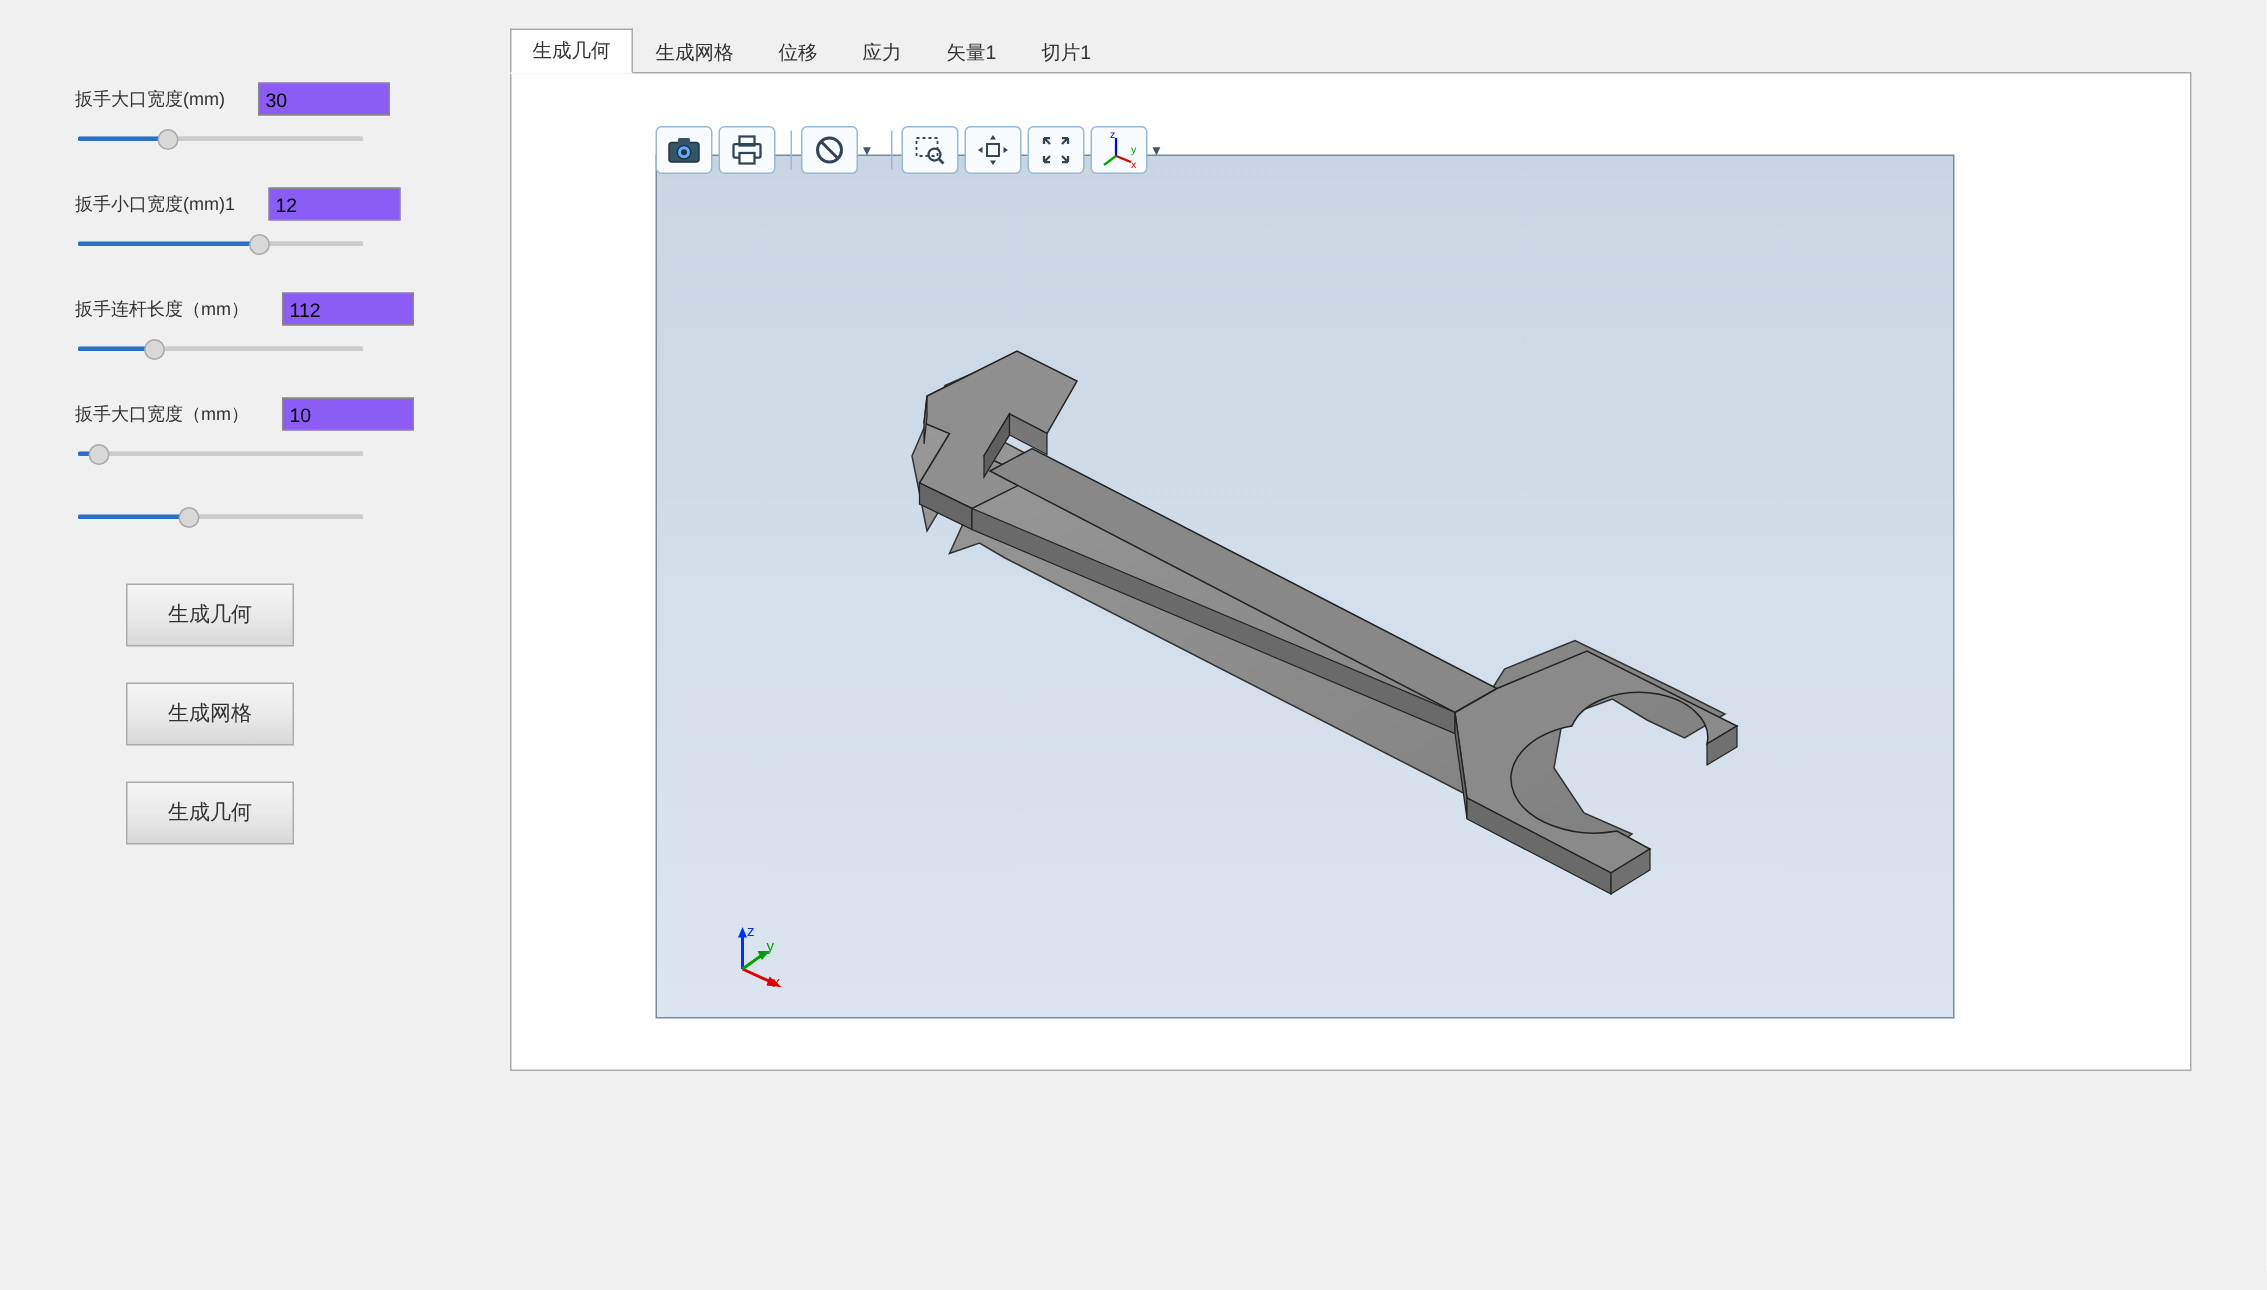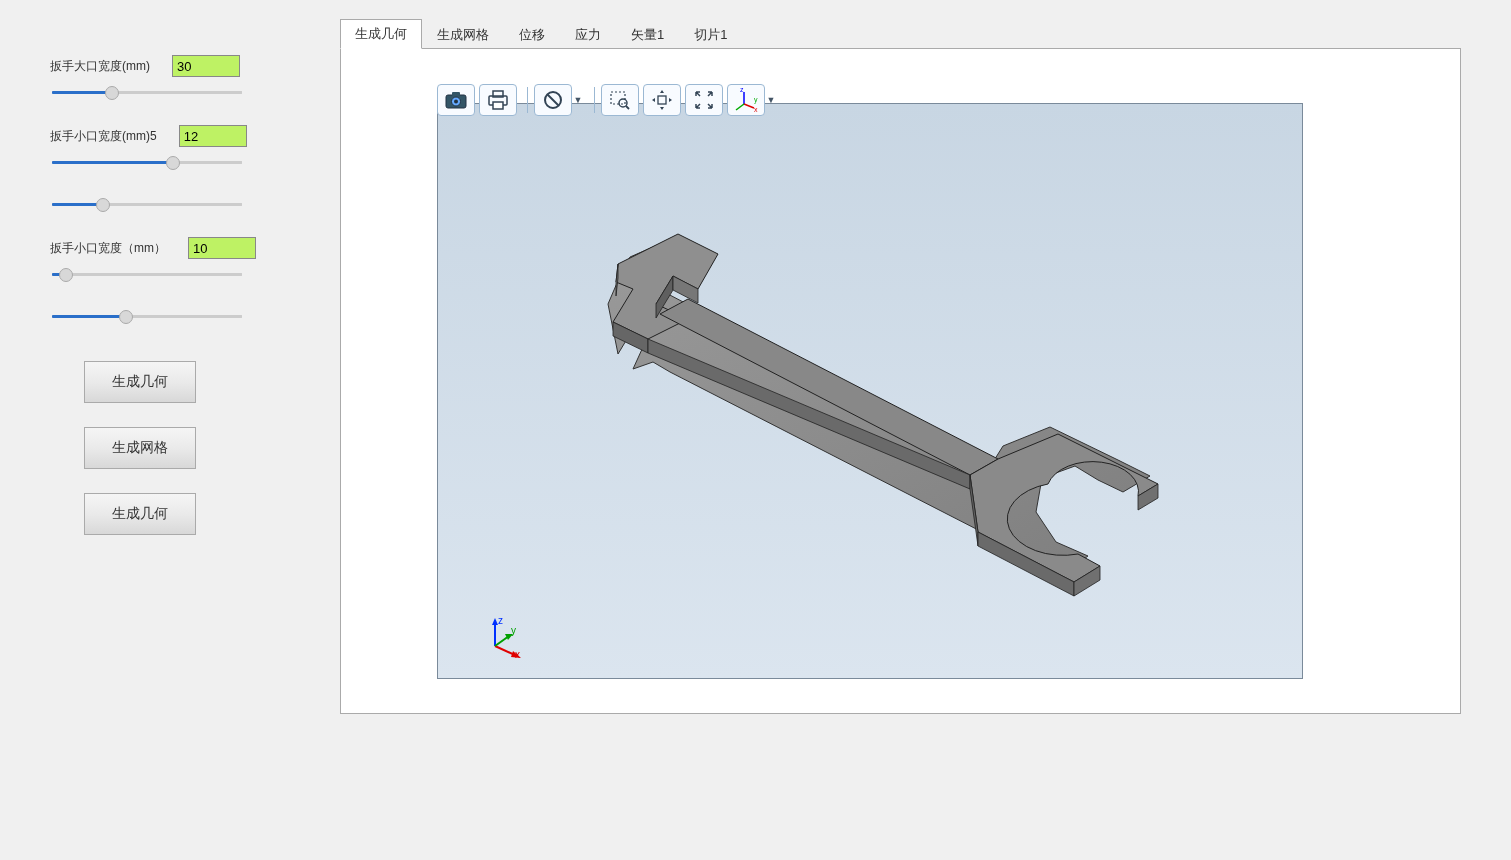--- a/index.html
+++ b/index.html
@@ -30,26 +30,26 @@
     display: flex;
     align-items: center;
     gap: 22px;
   }
   .param-label {
     font-size: 12px;
     color: #333;
     white-space: nowrap;
   }
   .param-input {
-    width: 68px;
+    width: 88px;
     height: 22px;
     border: 1px solid #888;
     padding: 2px 4px;
     font-size: 13px;
-    background: #bef264;
+    background: #8b5cf6;
   }
   .slider-wrap {
     margin-top: 6px;
     width: 190px;
     position: relative;
   }
   .slider {
     -webkit-appearance: none;
     appearance: none;
     width: 100%;
@@ -212,31 +212,35 @@
     <div id="params-container">
         <div class="param-group">
           <div class="param-row">
             <span class="param-label">扳手大口宽度(mm)</span>
             <input class="param-input" value="30" style="">
           </div>
           <div class="slider-wrap"><input type="range" class="slider" min="0" max="100" style="--fill: 30%;" value="30"></div>
         </div>
         <div class="param-group">
           <div class="param-row">
-            <span class="param-label">扳手小口宽度(mm)5</span>
+            <span class="param-label">扳手小口宽度(mm)1</span>
             <input class="param-input" value="12" style="">
           </div>
           <div class="slider-wrap"><input type="range" class="slider" min="0" max="100" style="--fill: 65%;" value="65"></div>
         </div>
         <div class="param-group">
+          <div class="param-row">
+            <span class="param-label">扳手连杆长度（mm）</span>
+            <input class="param-input" value="112" style="">
+          </div>
           <div class="slider-wrap"><input type="range" class="slider" min="0" max="100" style="--fill: 25%;" value="25"></div>
         </div>
         <div class="param-group">
           <div class="param-row">
-            <span class="param-label">扳手小口宽度（mm）</span>
+            <span class="param-label">扳手大口宽度（mm）</span>
             <input class="param-input" value="10" style="">
           </div>
           <div class="slider-wrap"><input type="range" class="slider" min="0" max="100" style="--fill: 4%;" value="4"></div>
         </div>
         <div class="param-group">
           <div class="slider-wrap"><input type="range" class="slider" min="0" max="100" style="--fill: 38%;" value="38"></div>
         </div>
       </div>
     <div class="sidebar-buttons">
       <button class="action-btn">生成几何</button>

